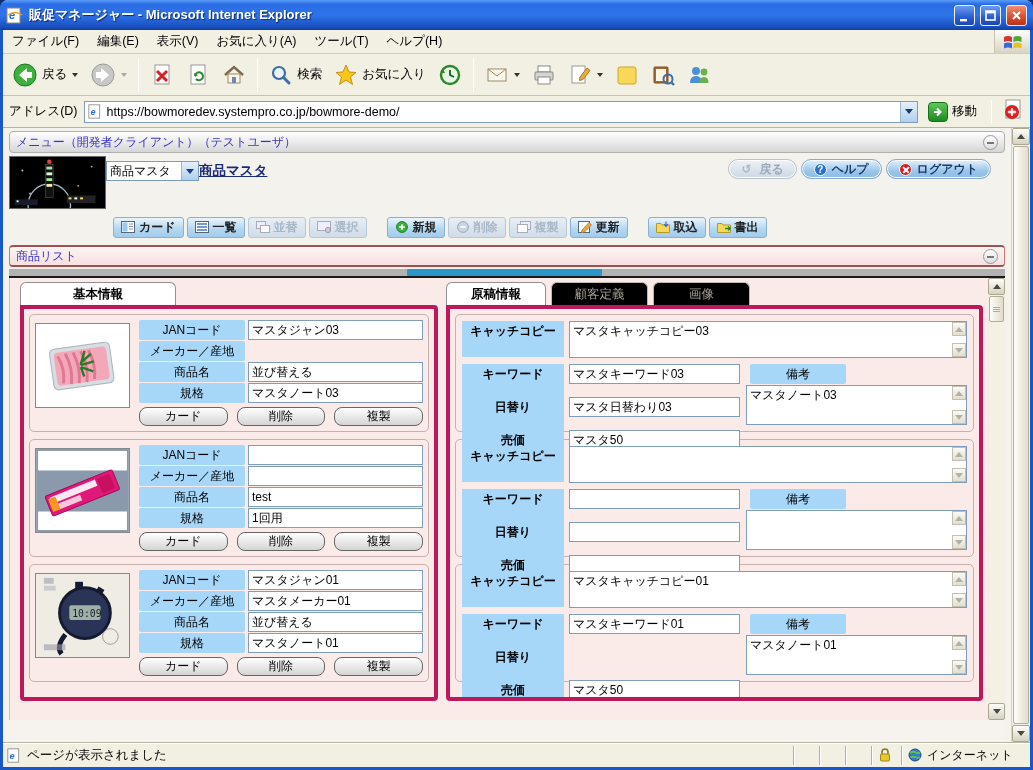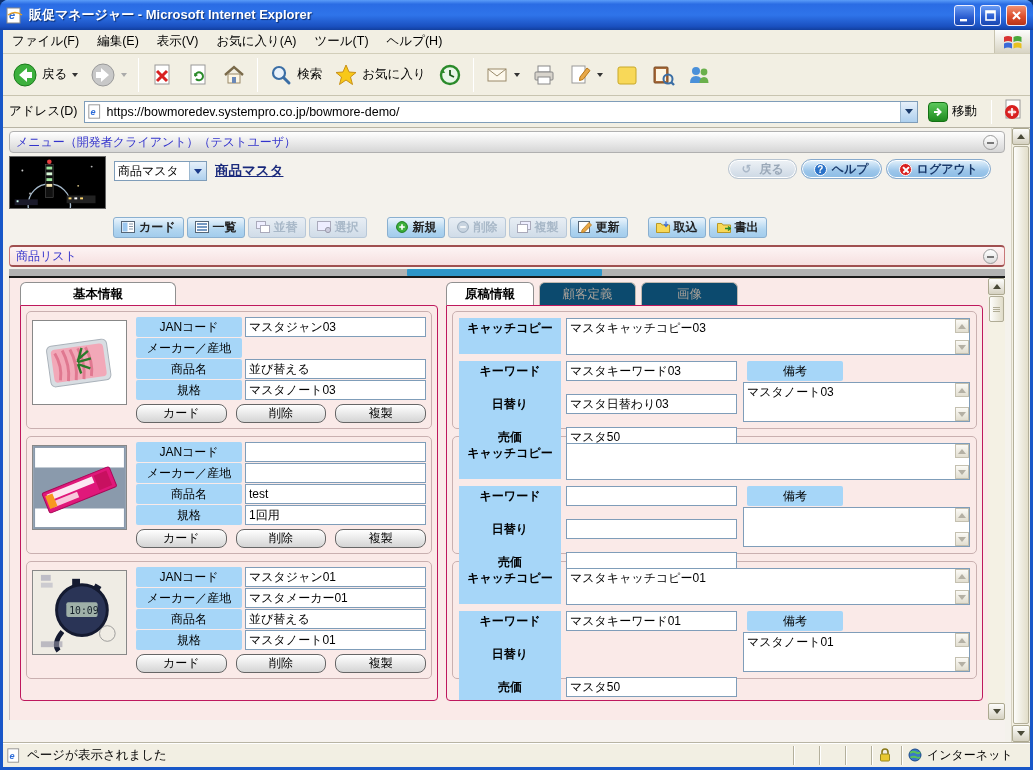--- a/index.html
+++ b/index.html
@@ -59,21 +59,21 @@
   
   .panel-header{height:22px;border:1px solid #b0b0b0;border-radius:4px;
     background:linear-gradient(180deg,#ffffff,#d6d6d6);display:flex;align-items:center;padding:0 6px;margin-bottom:3px;}
   .panel-header .ph-text{color:#3333cc;font-size:12px;flex:1;}
   .minus-btn{width:15px;height:15px;border:1px solid #999;border-radius:50%;
     background:linear-gradient(180deg,#fff,#ddd);position:relative;}
   .minus-btn::after{content:"";position:absolute;left:3px;top:6px;width:7px;height:2px;background:#777;}
   .panel-header.pink{background:linear-gradient(180deg,#fdf4f4,#f6e0e0);border-color:#c87878;
     border-top:2px solid #a05050;border-bottom:2px solid #a05050;margin:2px 0 0 0;}
   
-  .masthead{height:56px;display:flex;align-items:flex-start;gap:8px;position:relative;margin-bottom:2px;}
+  .masthead{height:56px;display:flex;align-items:flex-start;position:relative;margin-bottom:2px;}
   .logo-img{width:97px;height:53px;border:1px solid #666;background:#000;flex:0 0 auto;}
   .sel-wrap{margin-top:5px;display:flex;}
   .select-box{width:93px;height:20px;border:1px solid #7f9db9;background:#fff;display:flex;align-items:center;}
   .select-box .sel-text{flex:1;padding-left:3px;font-size:12px;white-space:nowrap;overflow:hidden;}
   .select-box .sel-btn{width:17px;height:18px;background:linear-gradient(180deg,#e6f0fa,#aed0ee);
     border-left:1px solid #9cb8d0;display:flex;align-items:center;justify-content:center;}
   .select-box .sel-btn i{width:0;height:0;border-left:4px solid transparent;border-right:4px solid transparent;border-top:5px solid #1a3a8a;}
   .master-link{margin-top:6px;font-size:13.5px;font-weight:bold;color:#1a2a7c;text-decoration:underline;}
   .nav-btns{position:absolute;right:14px;top:3px;display:flex;gap:4px;}
   .nav-btn{height:20px;padding:0 12px;border-radius:10px;border:1px solid #88aacc;display:flex;align-items:center;gap:5px;
@@ -108,24 +108,24 @@
   .in-track{flex:1;}
   .list-top{height:20px;display:flex;align-items:center;}
   .count-text{margin-left:16px;font-size:12.5px;width:402px;}
   .page-num{font-size:13px;font-weight:bold;color:#2233aa;margin-left:36px;}
   .tabs-row{height:23px;display:flex;}
   .tabs-left{width:418px;flex:0 0 418px;}
   .tabs-right{display:flex;gap:5px;margin-left:8px;}
   .tab{height:23px;border:1px solid #909090;border-bottom:none;border-radius:6px 6px 0 0;
     display:flex;align-items:center;justify-content:center;font-size:12.5px;}
   .tab.active{background:#fff;font-weight:bold;width:156px;}
-  .tabs-right .tab.active{width:88px;}
-  .tab.inactive{background:#0c4a6e;color:#a8a098;width:97px;border-color:#c0b8b0;}
+  .tabs-right .tab.active{width:100px;}
+  .tab.inactive{background:#000000;color:#a8a098;width:97px;border-color:#c0b8b0;}
   .panels{display:flex;gap:8px;height:396px;overflow:hidden;}
-  .panel{border:1px solid #be185d;border-radius:0 4px 4px 4px;padding:5px;overflow:hidden;}
+  .panel{border:4px solid #be185d;border-radius:0 4px 4px 4px;padding:5px;overflow:hidden;}
   .panel.left{width:418px;flex:0 0 418px;}
   .panel.right{flex:1;border-radius:0 4px 4px 4px;}
   
   .product-row{height:118px;border:1px solid #c9b0b0;border-radius:5px;margin-bottom:7px;padding:5px;
     display:flex;gap:9px;}
   .prod-img{width:95px;height:85px;background:#fff;border:1px solid #888;flex:0 0 auto;margin-top:3px;}
   .prod-right{flex:1;display:flex;flex-direction:column;}
   .f-line{display:flex;height:20px;margin-bottom:1px;gap:3px;}
   .f-label{width:106px;flex:0 0 106px;background:#a6d6f8;border-radius:2px;text-align:center;line-height:20px;font-size:12px;}
   .f-value{flex:1;height:20px;border:1px solid #7f9db9;background:#fff;font-size:12px;padding:0 3px;

